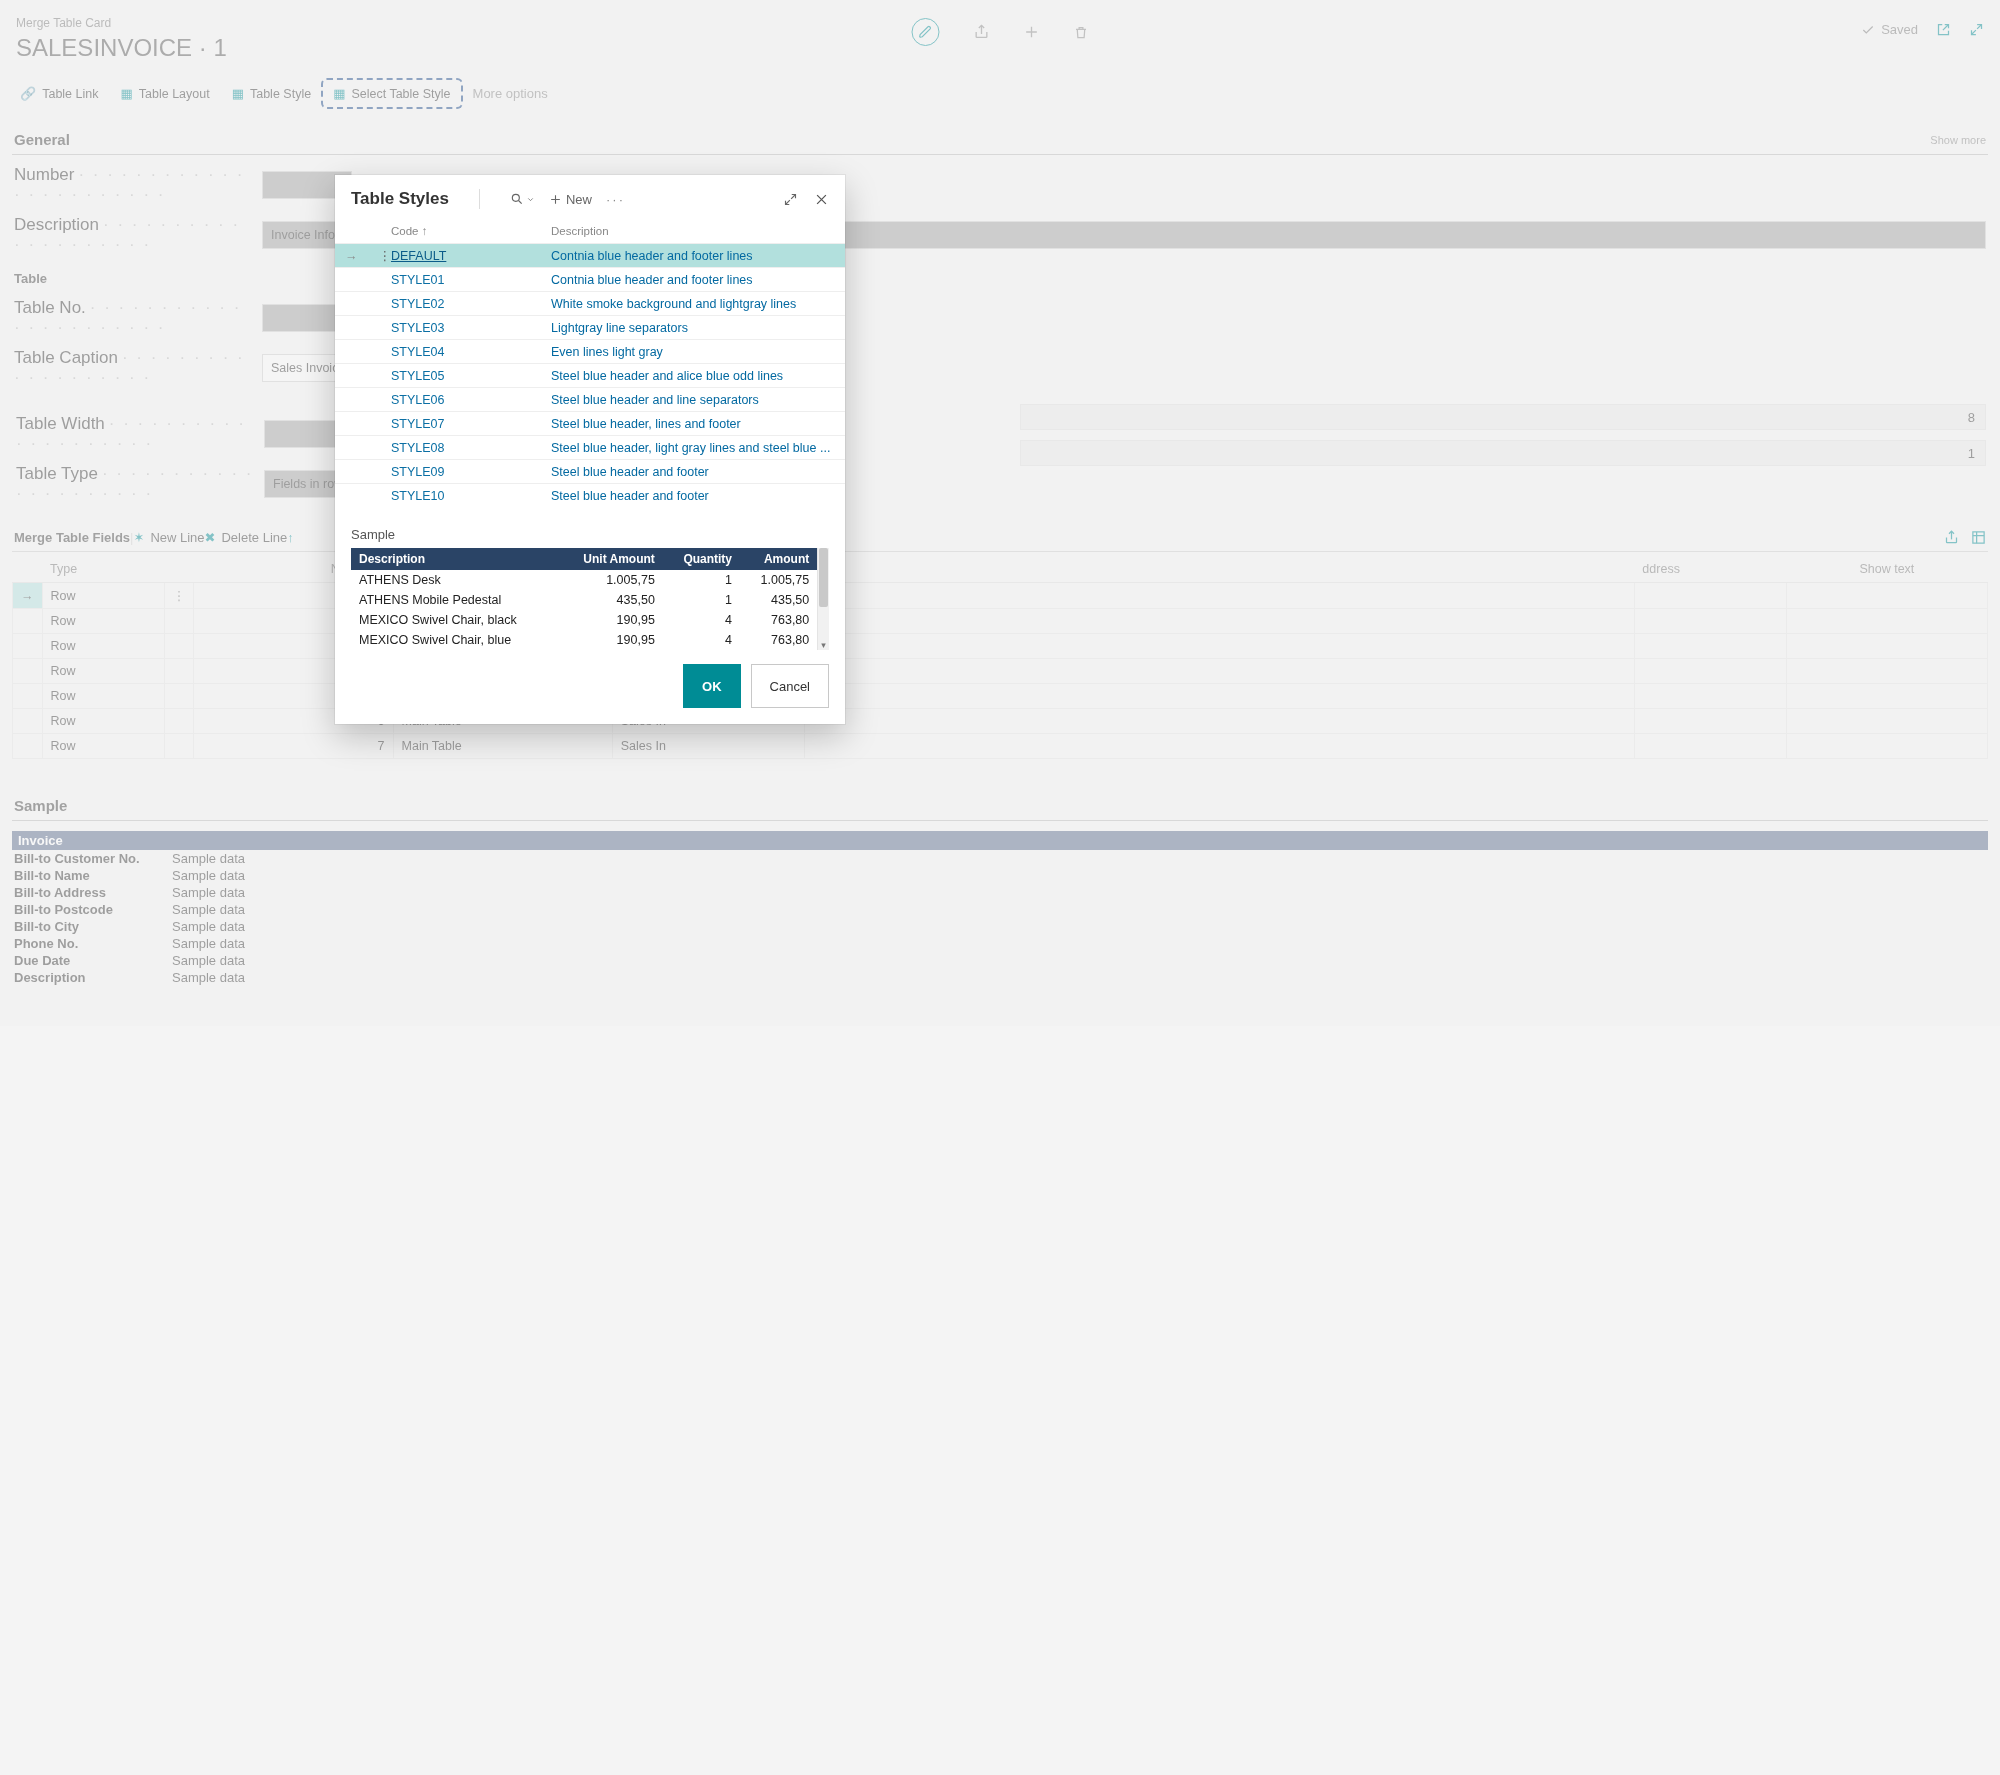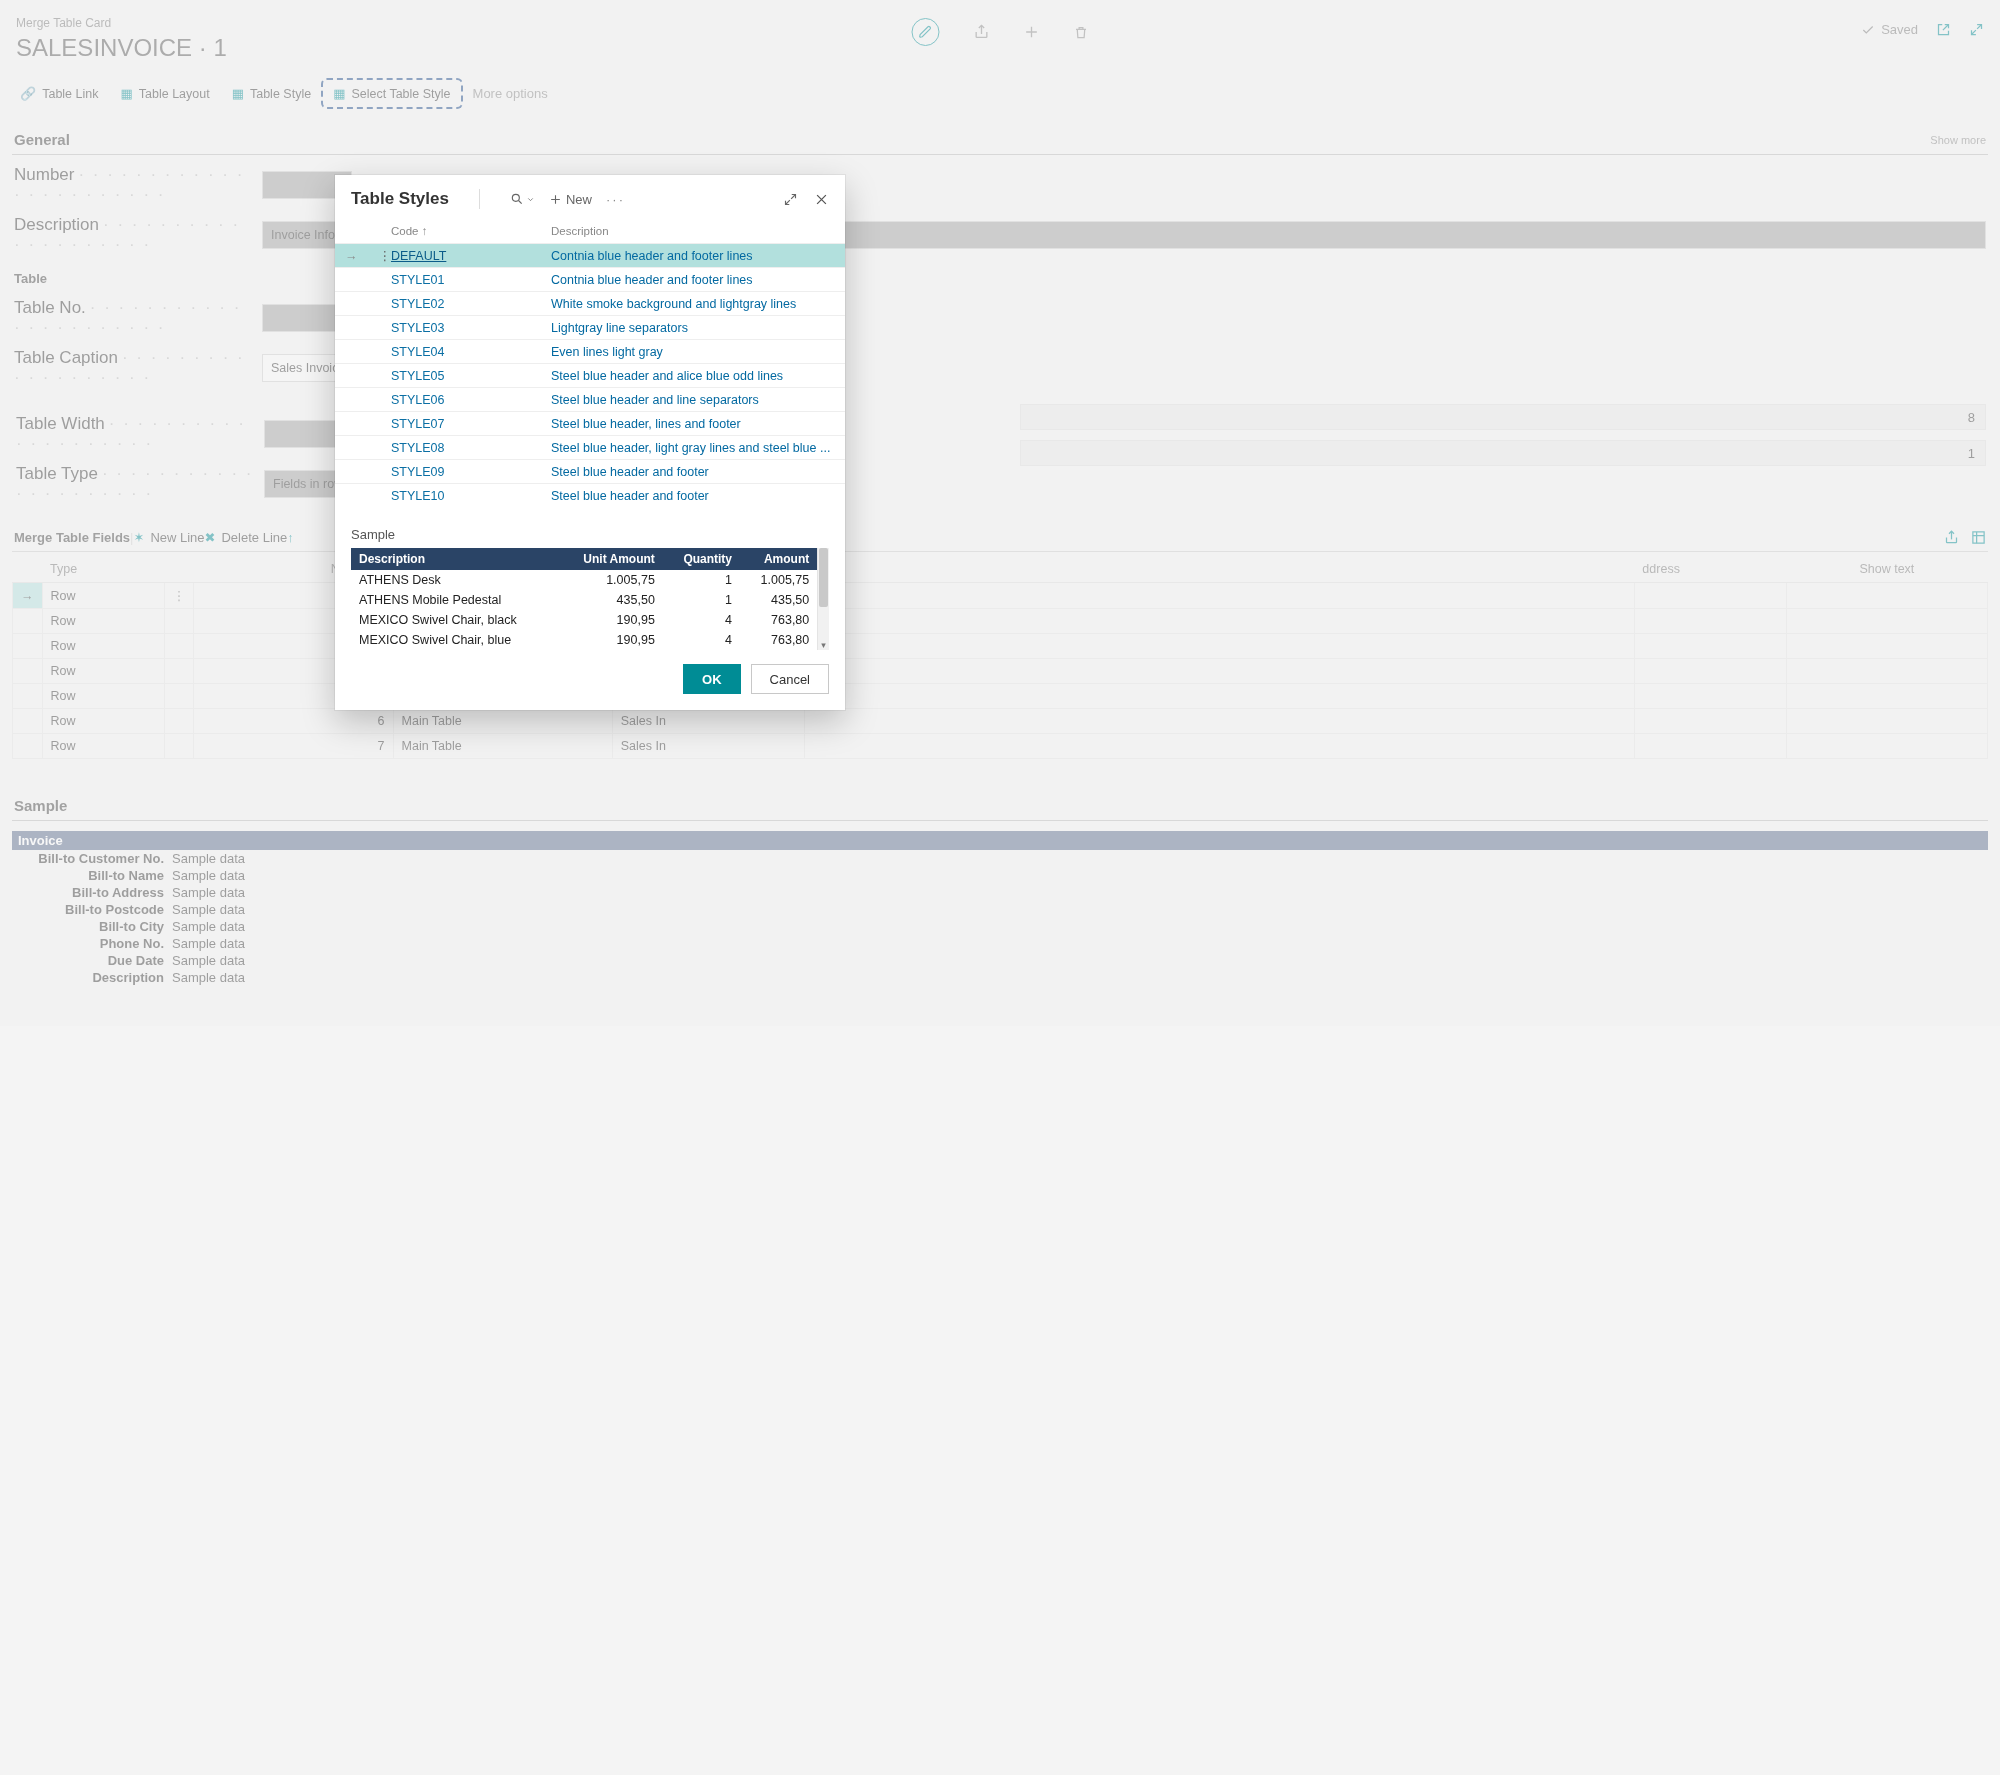--- a/index.html
+++ b/index.html
@@ -50,21 +50,21 @@
   table.grid{width:100%;border-collapse:collapse;font-size:12.5px;margin-top:4px;}
   table.grid th{color:#777;font-weight:400;text-align:left;padding:6px 8px;border-bottom:1px solid #ddd;}
   table.grid td{padding:5px 8px;border:1px solid #e5e5e5;color:#3b3b3b;}
   table.grid td.num{text-align:right;}
   table.grid tr.sel td:first-child{background:var(--sel);}
   .rowarrow{color:#888;text-align:center;width:24px;}
   
   .sample-title{font-size:15px;font-weight:600;color:#444;border-bottom:1px solid #bbb;padding:10px 2px 6px;margin-top:28px;}
   .invoice-sample{margin-top:10px;font-family:"Times New Roman",serif;}
   .invoice-sample .hdrbar{background:#5a6b8c;color:#fff;font-weight:700;padding:2px 6px;font-size:13px;}
-  .invoice-sample .kv{display:flex;gap:8px;font-size:13px;padding:1px 2px;text-align:right;}
+  .invoice-sample .kv{display:flex;gap:8px;font-size:13px;padding:1px 2px;}
   .invoice-sample .kv .k{width:150px;font-weight:700;}
   
   .modal{position:absolute;left:335px;top:175px;width:510px;background:#fff;box-shadow:0 12px 32px rgba(0,0,0,.22),0 0 0 1px rgba(0,0,0,.05);z-index:20;display:flex;flex-direction:column;}
   .modal .mhead{display:flex;align-items:center;gap:26px;padding:14px 16px 10px;}
   .modal .mtitle{font-size:17px;font-weight:600;color:#333;}
   .modal .vsep{width:1px;height:20px;background:#ddd;margin:0 4px;}
   .modal .mh-actions{display:flex;align-items:center;gap:14px;color:#666;font-size:13px;}
   .modal .mh-right{margin-left:auto;display:flex;gap:16px;color:#666;}
   .modal .listhead{display:flex;padding:6px 16px 6px 56px;color:#888;font-size:11.5px;}
   .modal .listhead .c1{width:160px;}
@@ -79,21 +79,21 @@
   .modal .sample-wrap{padding:0 16px 0;display:flex;}
   .modal table.samp{width:100%;border-collapse:collapse;font-family:"Times New Roman",serif;}
   .modal table.samp th{background:var(--header-dark);color:#fff;font-weight:700;font-size:12px;padding:4px 8px;text-align:right;}
   .modal table.samp th:first-child{text-align:left;}
   .modal table.samp td{font-size:12.5px;padding:3px 8px;text-align:right;color:#222;}
   .modal table.samp td:first-child{text-align:left;}
   .scrollbar{width:12px;background:#f1f1f1;border-left:1px solid #e4e4e4;position:relative;}
   .scrollbar .thumb{position:absolute;top:0;left:1px;right:1px;height:58%;background:#c9c9c9;border-radius:2px;}
   .scrollbar .arr{position:absolute;left:0;right:0;text-align:center;color:#777;font-size:9px;}
   .modal .footer{display:flex;justify-content:flex-end;gap:10px;padding:14px 16px 16px;}
-  .btn{height:30px;padding:0 18px;border:1px solid #c8c8c8;background:#fff;color:#333;font-size:13px;cursor:pointer;}
+  .btn{height:44px;padding:0 18px;border:1px solid #c8c8c8;background:#fff;color:#333;font-size:13px;cursor:pointer;}
   .btn.primary{background:#008c95;border-color:#008c95;color:#fff;font-weight:600;}
   
   svg{display:block;}
 </style>
 </head>
 <body>
 
 <div class="page">
 
   <div class="crumb">Merge Table Card</div>

